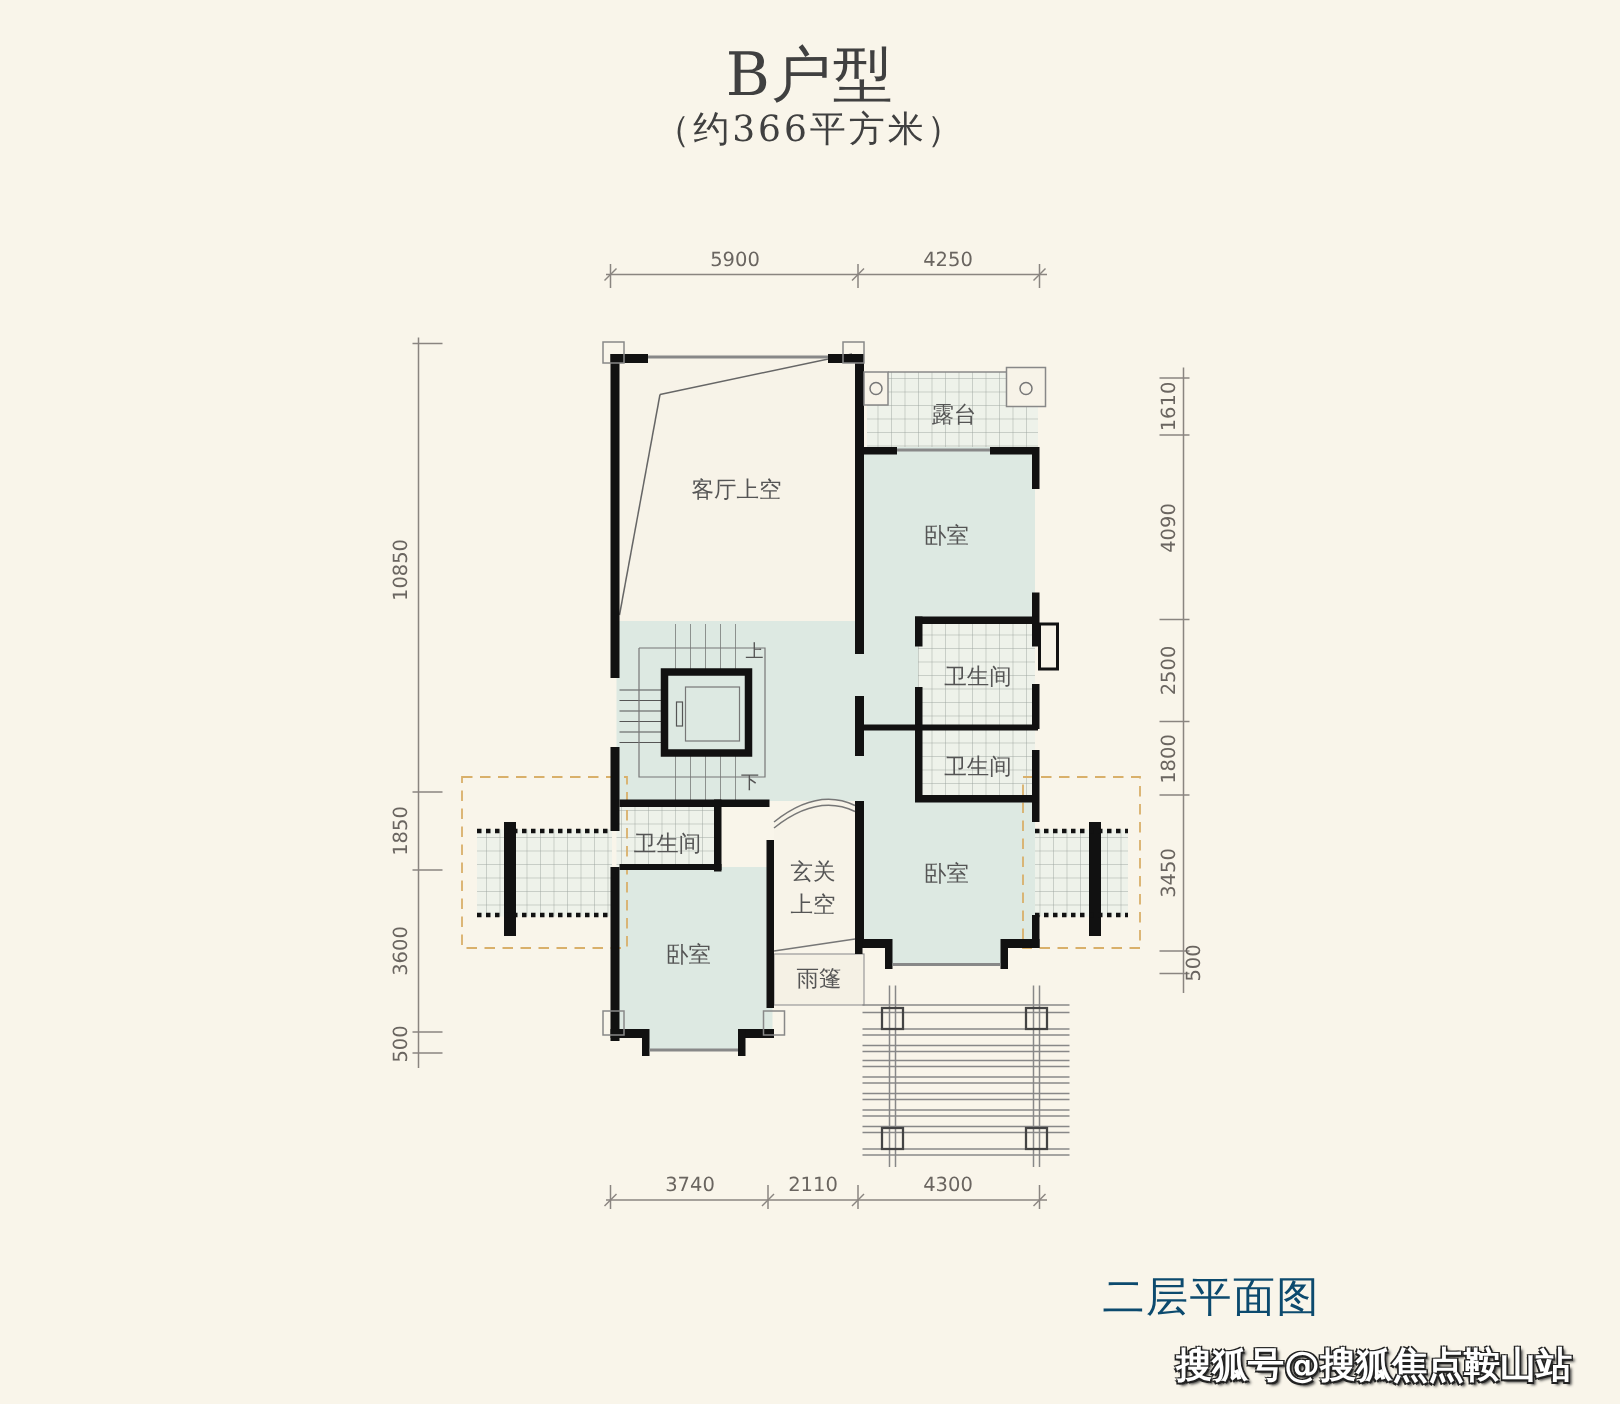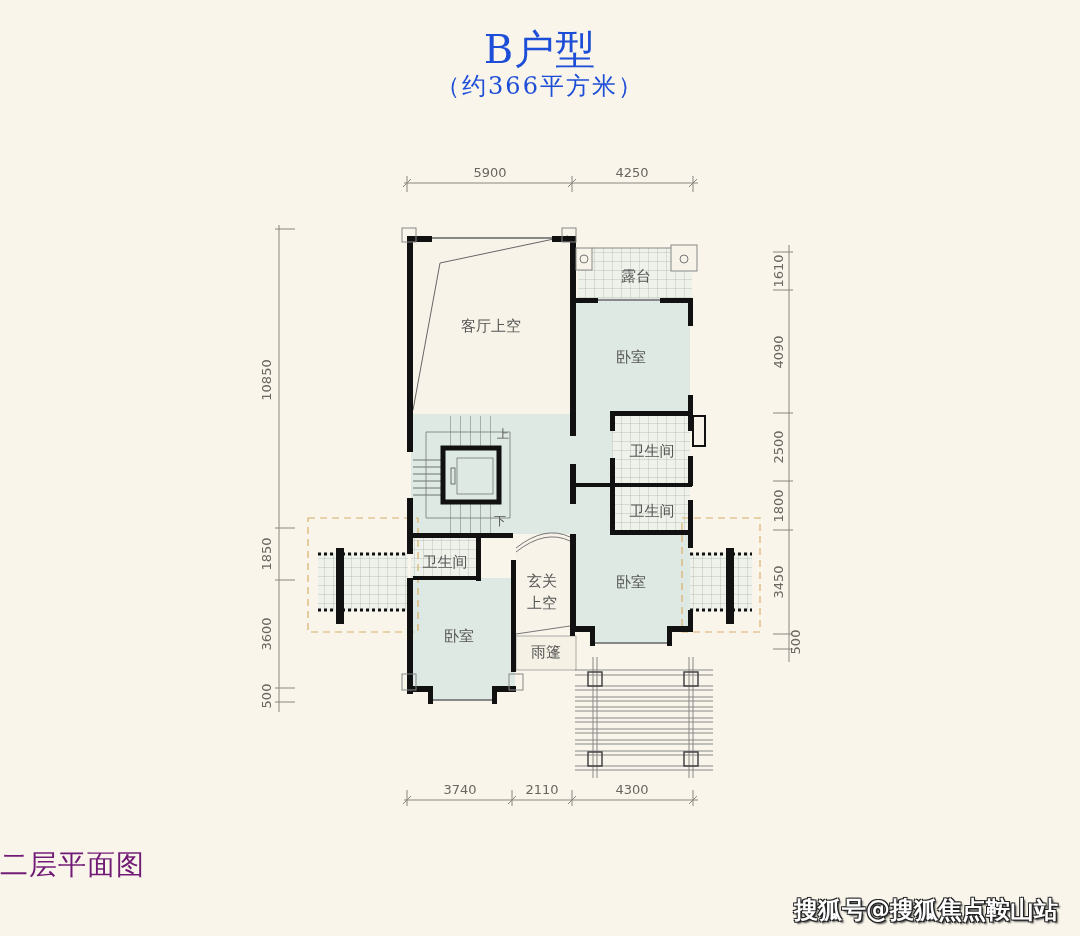--- a/index.html
+++ b/index.html
@@ -4,27 +4,27 @@
 <style>
   html, body { margin: 0; padding: 0; }
   body {
     width: 1080px; height: 936px; overflow: hidden;
     background: #f9f5ea;
     position: relative;
     font-family: "DejaVu Serif", "Liberation Serif", serif;
   }
   .title {
     position: absolute; left: 0; width: 1080px; text-align: center;
-    color: #1d4ed8;
+    color: #404040;
   }
   #t1 { top: 22px; font-size: 40px; letter-spacing: 1px; }
   #t2 { top: 70px; font-size: 24px; letter-spacing: 2px; }
-  #caption { position: absolute; top: 846px; left: 0; width: 880px; text-align: left; font-size: 28px; color: #701a75; letter-spacing: 1px; }
+  #caption { position: absolute; top: 846px; left: 0; width: 880px; text-align: right; font-size: 28px; color: #0c4a6e; letter-spacing: 1px; }
   #watermark {
-    position: absolute; right: 22px; bottom: 10px; font-size: 24px; font-weight: bold;
+    position: absolute; right: 32px; bottom: 10px; font-size: 24px; font-weight: bold;
     color: #fff; font-family: "DejaVu Sans", sans-serif;
     text-shadow: 1px 1px 0 #222, -1px -1px 0 #222, 1px -1px 0 #222, -1px 1px 0 #222, 2px 2px 2px #333;
   }
   svg { position: absolute; left: 0; top: 0; }
   .dim text { font-family: "DejaVu Sans", sans-serif; font-size: 13px; fill: #6a6560; }
   .room-label { font-family: "DejaVu Sans", sans-serif; font-size: 15px; fill: #555; }
 </style>
 </head>
 <body>
 

